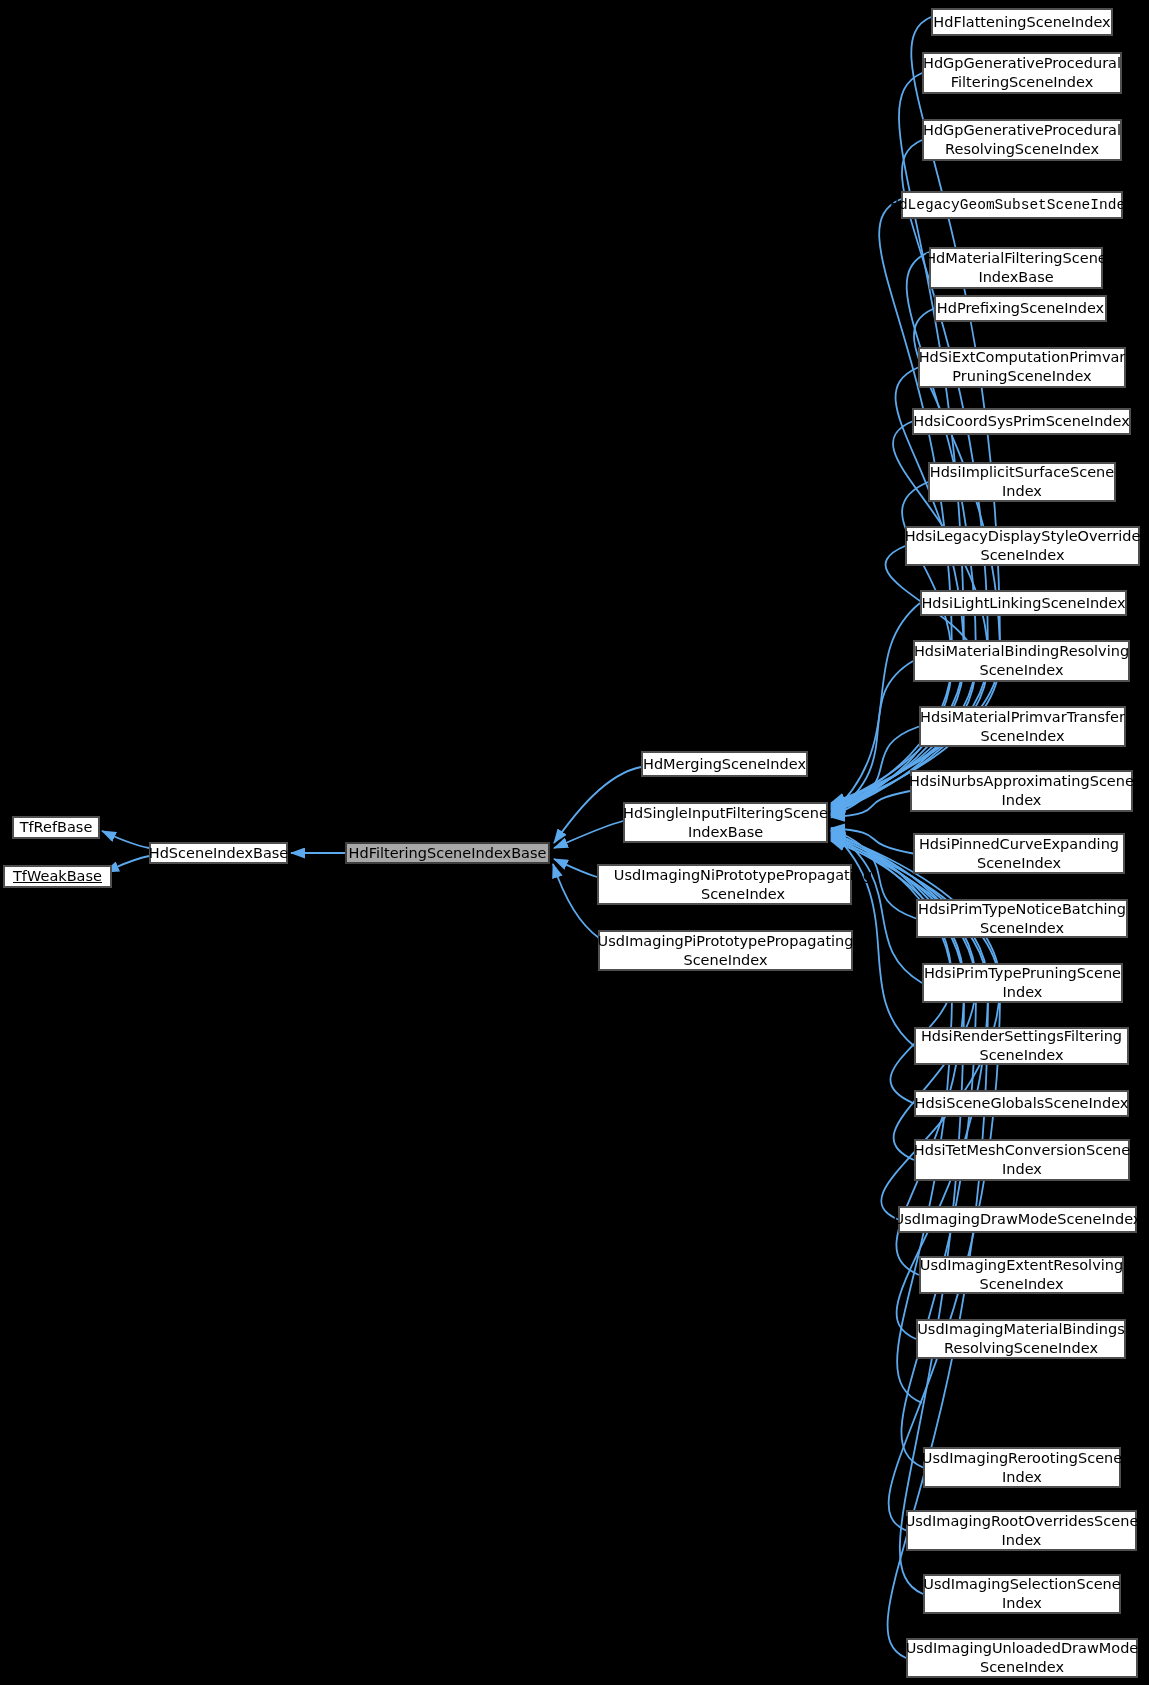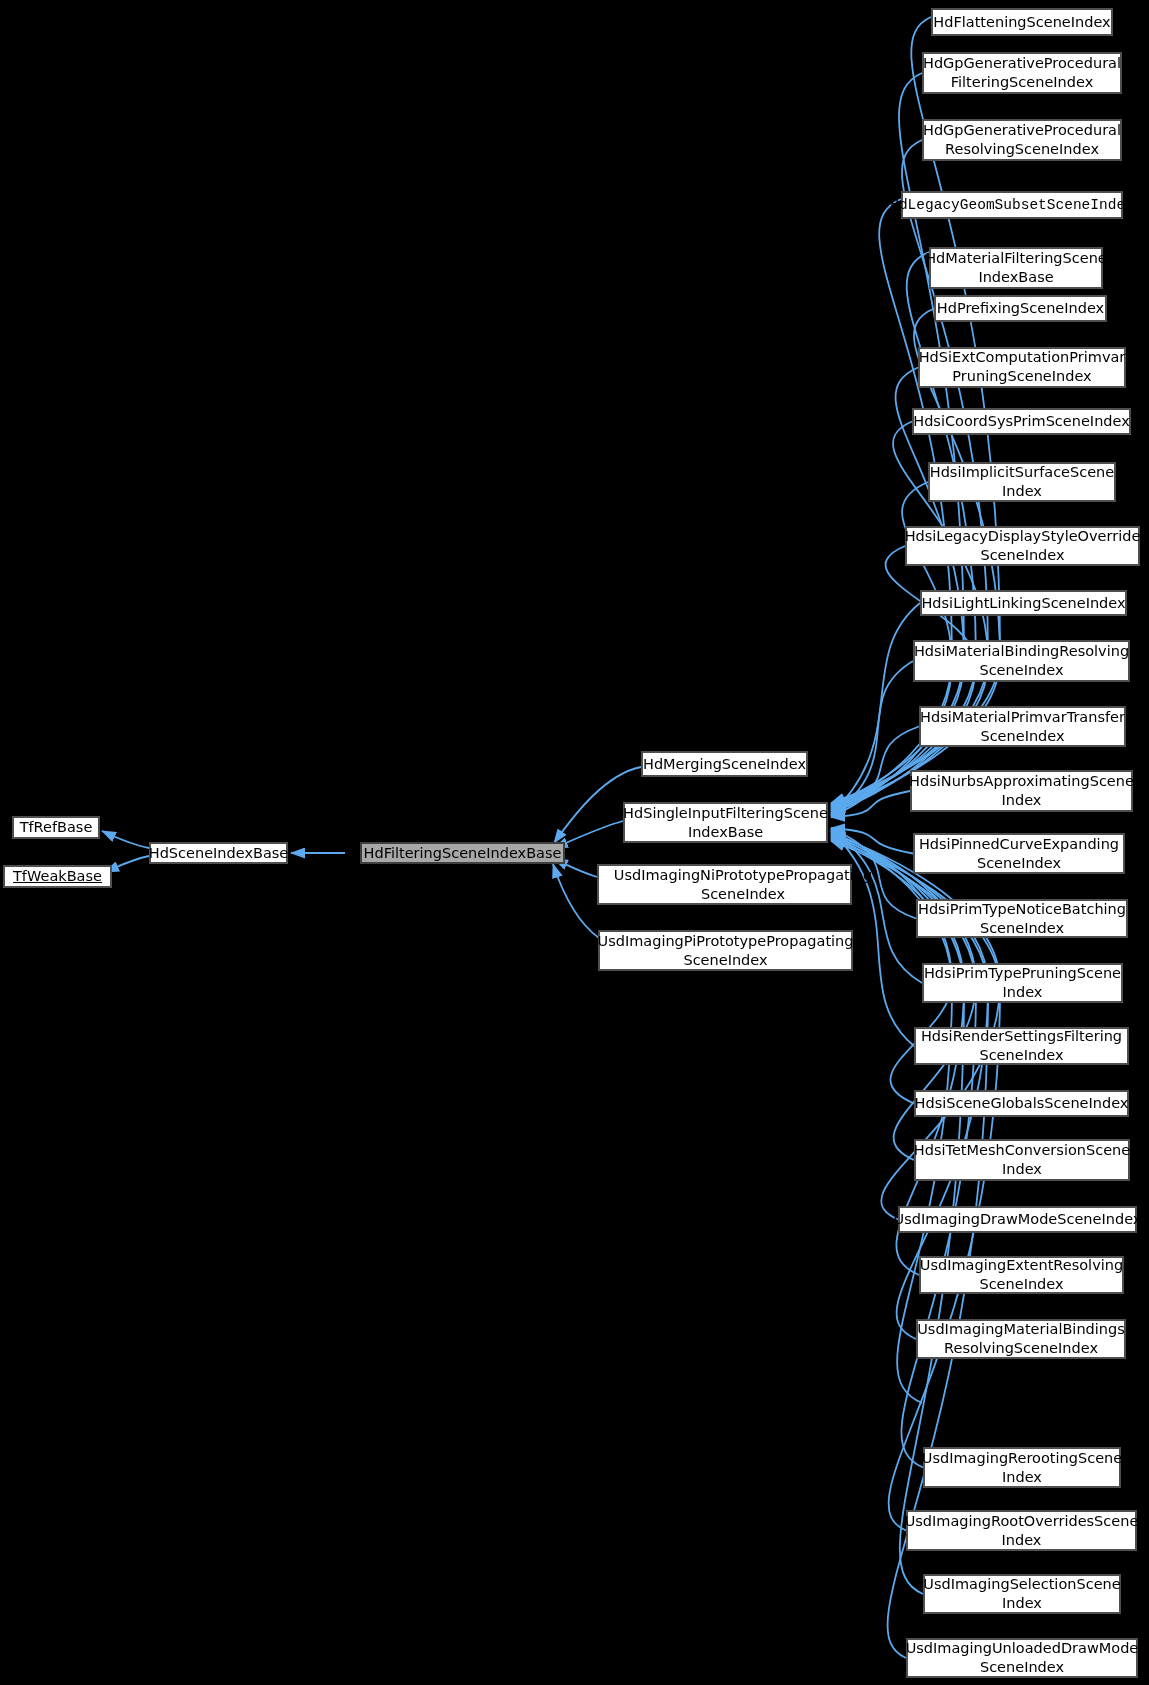--- a/index.html
+++ b/index.html
@@ -24,21 +24,20 @@
     justify-content: center;
     text-align: center;
     font-size: 14.5px;
     line-height: 19px;
     cursor: pointer;
   }
   .node span { display: block; white-space: nowrap; }
   .node.hl {
     background: var(--hl-fill, #a8a8a8);
     border-color: var(--hl-border, #3f3f3f);
-    margin-left: 15px;
   }
 </style>
 </head>
 <body>
 
 <div id="canvas">
   <svg id="edges" width="1149" height="1685" viewBox="0 0 1149 1685">
       <defs>
         <marker id="arrow" markerUnits="userSpaceOnUse" markerWidth="15" markerHeight="11" refX="14" refY="5.5" orient="auto">
           <path d="M0,0 L15,5.5 L0,11 Z" fill="#5ca9ee"></path>

